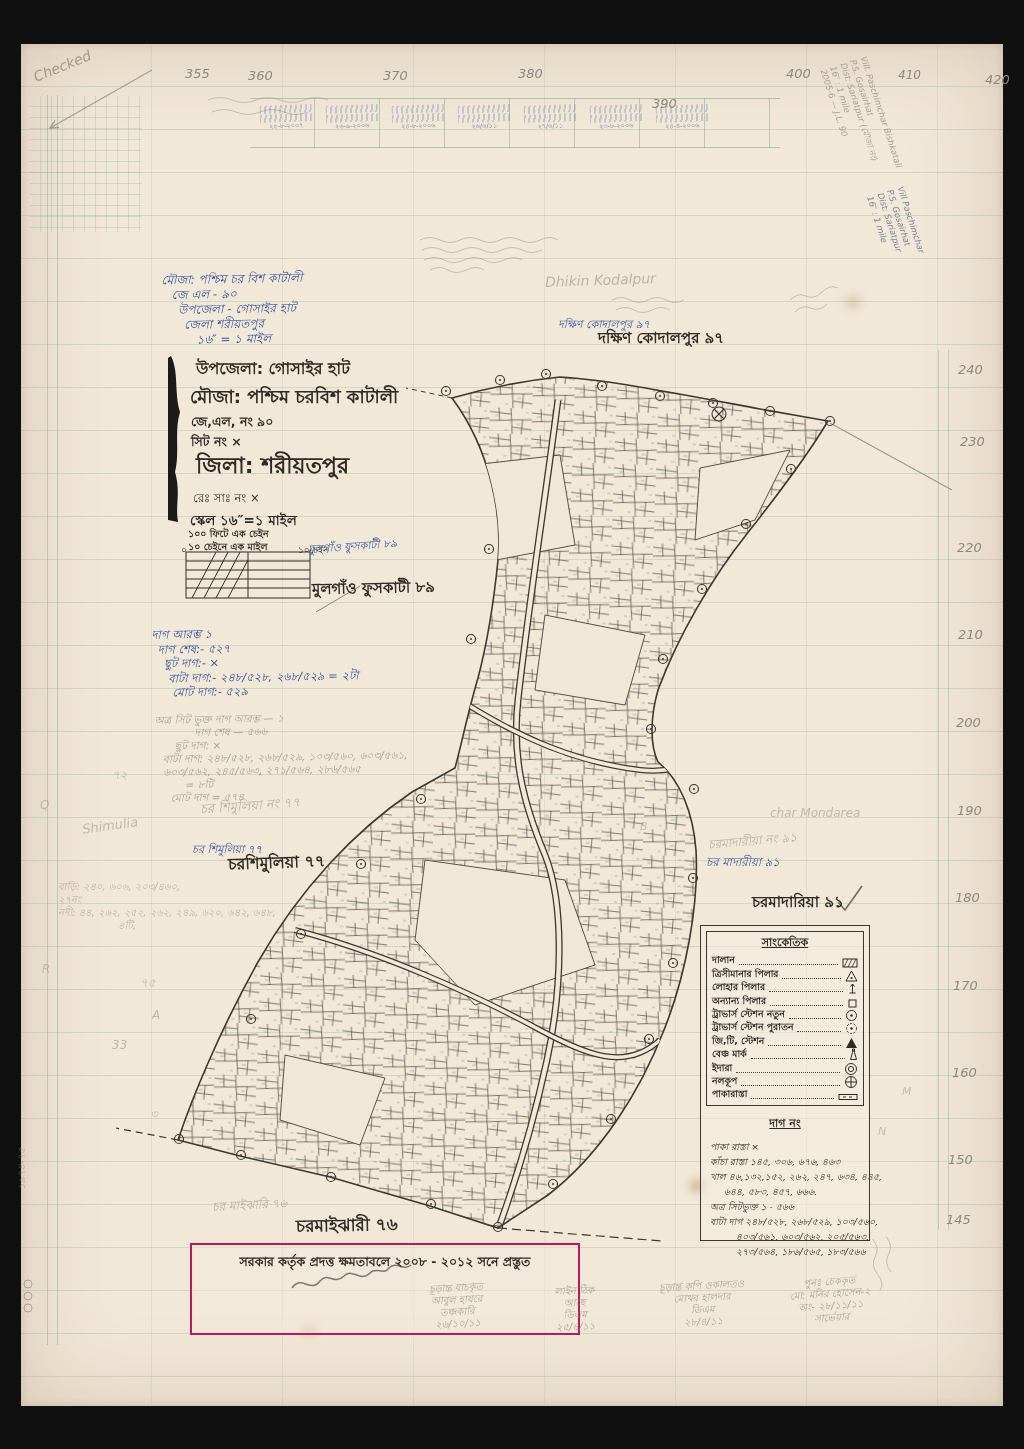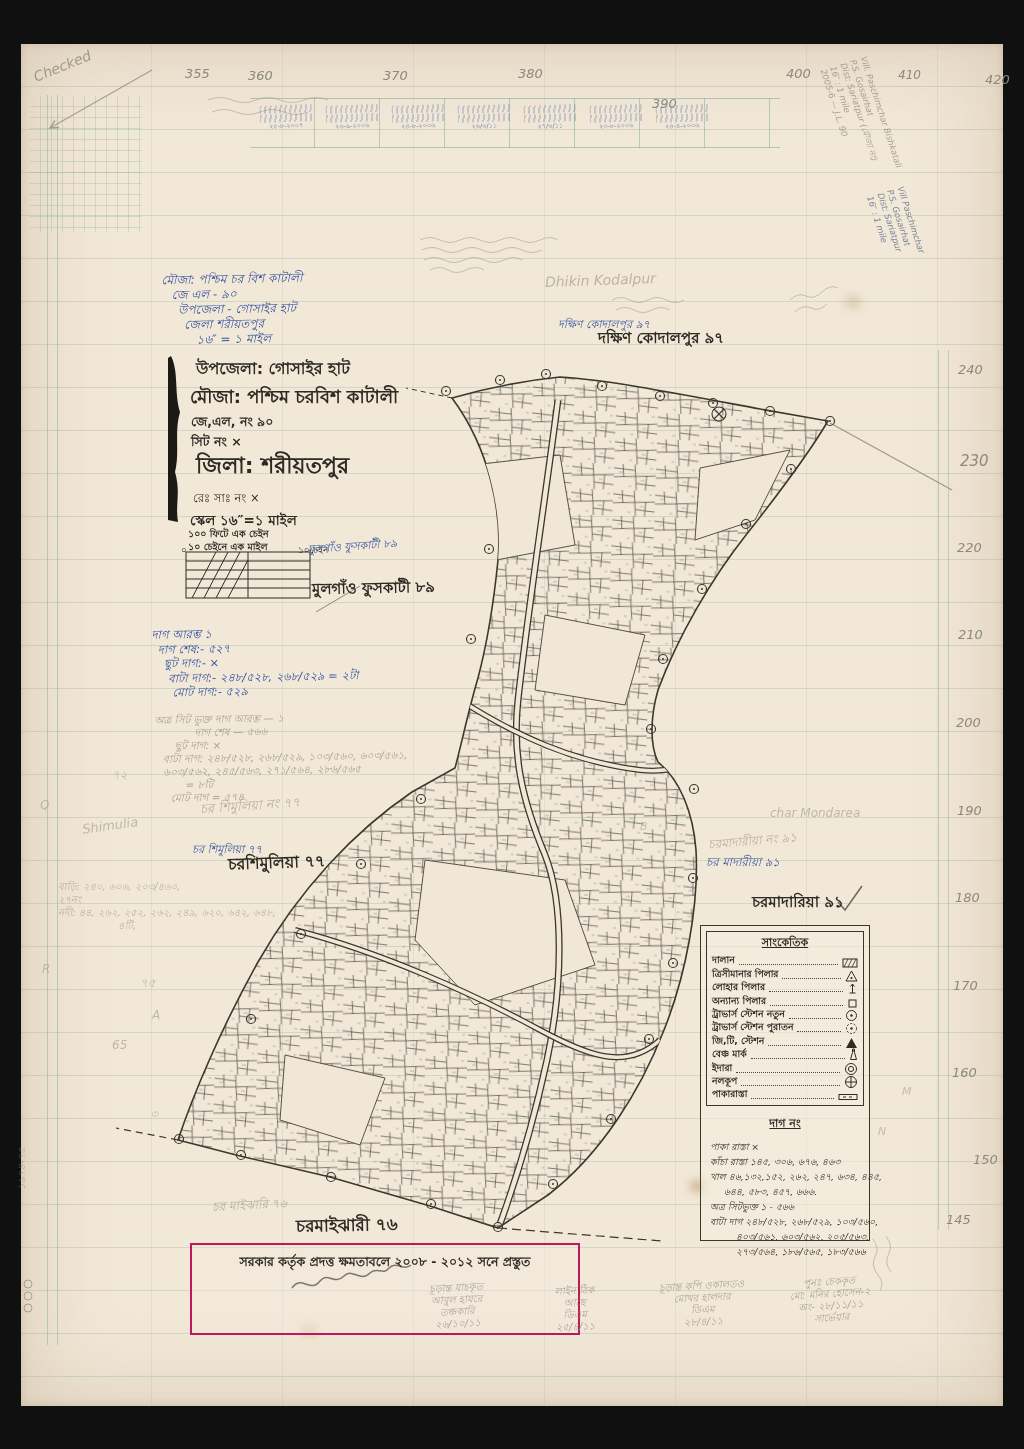--- a/index.html
+++ b/index.html
@@ -228,29 +228,29 @@
   <span class="abs pencil ln" style="left:383px;top:68px;font-size:13px;">370</span>
   <span class="abs pencil ln" style="left:518px;top:66px;font-size:13px;">380</span>
   <span class="abs pencil ln" style="left:652px;top:68px;font-size:13px;margin-top:28px;">390</span>
   <span class="abs pencil ln" style="left:786px;top:66px;font-size:13px;">400</span>
   <span class="abs pencil ln" style="left:898px;top:68px;font-size:12px;">410</span>
   <span class="abs pencil ln" style="left:985px;top:72px;font-size:13px;">420</span>
 </div>
 
 <div>
   <span class="abs pencil ln" style="left:958px;top:362px;font-size:13px;">240</span>
-  <span class="abs pencil ln" style="left:960px;top:452px;font-size:15px;">230</span>
+  <span class="abs pencil ln" style="left:960px;top:434px;font-size:13px;">230</span>
   <span class="abs pencil ln" style="left:957px;top:540px;font-size:13px;">220</span>
   <span class="abs pencil ln" style="left:958px;top:627px;font-size:13px;">210</span>
   <span class="abs pencil ln" style="left:956px;top:715px;font-size:13px;">200</span>
   <span class="abs pencil ln" style="left:957px;top:803px;font-size:13px;">190</span>
   <span class="abs pencil ln" style="left:955px;top:890px;font-size:13px;">180</span>
   <span class="abs pencil ln" style="left:953px;top:978px;font-size:13px;">170</span>
   <span class="abs pencil ln" style="left:952px;top:1065px;font-size:13px;">160</span>
-  <span class="abs pencil ln" style="left:948px;top:1152px;font-size:13px;padding-left:25px;">150</span>
+  <span class="abs pencil ln" style="left:948px;top:1152px;font-size:13px;">150</span>
   <span class="abs pencil ln" style="left:946px;top:1212px;font-size:13px;">145</span>
 </div>
 
 <div>
   <div class="abs cell" style="left:256px;top:104px;"><div class="scrib"></div><div class="scrib"></div><span>২৫-৮-২০০৭</span></div>
   <div class="abs cell" style="left:322px;top:104px;"><div class="scrib"></div><div class="scrib"></div><span>২৬-৯-২০০৬</span></div>
   <div class="abs cell" style="left:388px;top:104px;"><div class="scrib"></div><div class="scrib"></div><span>২৪-৮-২০০৬</span></div>
   <div class="abs cell" style="left:454px;top:104px;"><div class="scrib"></div><div class="scrib"></div><span>২৬/৬/১১</span></div>
   <div class="abs cell" style="left:520px;top:104px;"><div class="scrib"></div><div class="scrib"></div><span>২৭/৬/১১</span></div>
   <div class="abs cell" style="left:586px;top:104px;"><div class="scrib"></div><div class="scrib"></div><span>২৩-৮-২০০৬</span></div>
@@ -467,21 +467,21 @@
   <span class="ln">2005-6 — J.L. 90</span>
 </div>
 <div class="abs" style="left:905px;top:185px;width:120px;font-size:8.5px;line-height:10.5px;color:#5c6b8a;font-style:italic;opacity:.8;transform:rotate(72deg);transform-origin:left top;">
   <span class="ln">Vill Paschimchar</span>
     <span class="ln">P.S. Gosairhat</span>
   <span class="ln">Dist: Sariatpur</span>
     <span class="ln">16″ : 1 mile</span>
 </div>
 
 <span class="abs pencil ln" style="left:112px;top:766px;font-size:12px;opacity:.5;">৭২</span>
-<span class="abs pencil ln" style="left:112px;top:1038px;font-size:12px;opacity:.5;">65</span>
+<span class="abs pencil ln" style="left:112px;top:1038px;font-size:12px;opacity:.5;">33</span>
 <span class="abs pencil ln" style="left:140px;top:974px;font-size:12px;opacity:.5;">৭৫</span>
 <span class="abs pencil ln" style="left:152px;top:1008px;font-size:12px;opacity:.5;">A</span>
 <span class="abs pencil ln" style="left:640px;top:820px;font-size:11px;opacity:.45;">B</span>
 <span class="abs pencil ln" style="left:150px;top:1105px;font-size:12px;opacity:.45;">৩</span>
 <span class="abs pencil ln" style="left:902px;top:1085px;font-size:11px;opacity:.45;">M</span>
 <span class="abs pencil ln" style="left:878px;top:1125px;font-size:11px;opacity:.45;">N</span>
 <span class="abs pencil ln" style="left:40px;top:798px;font-size:12px;opacity:.45;">Q</span>
 <span class="abs pencil ln" style="left:42px;top:962px;font-size:12px;opacity:.45;">R</span>
 
 <span class="abs pencil ln" style="left:14px;top:1190px;font-size:10px;opacity:.5;transform:rotate(-90deg);transform-origin:left top;">১৯৭৪-৭৫</span>

